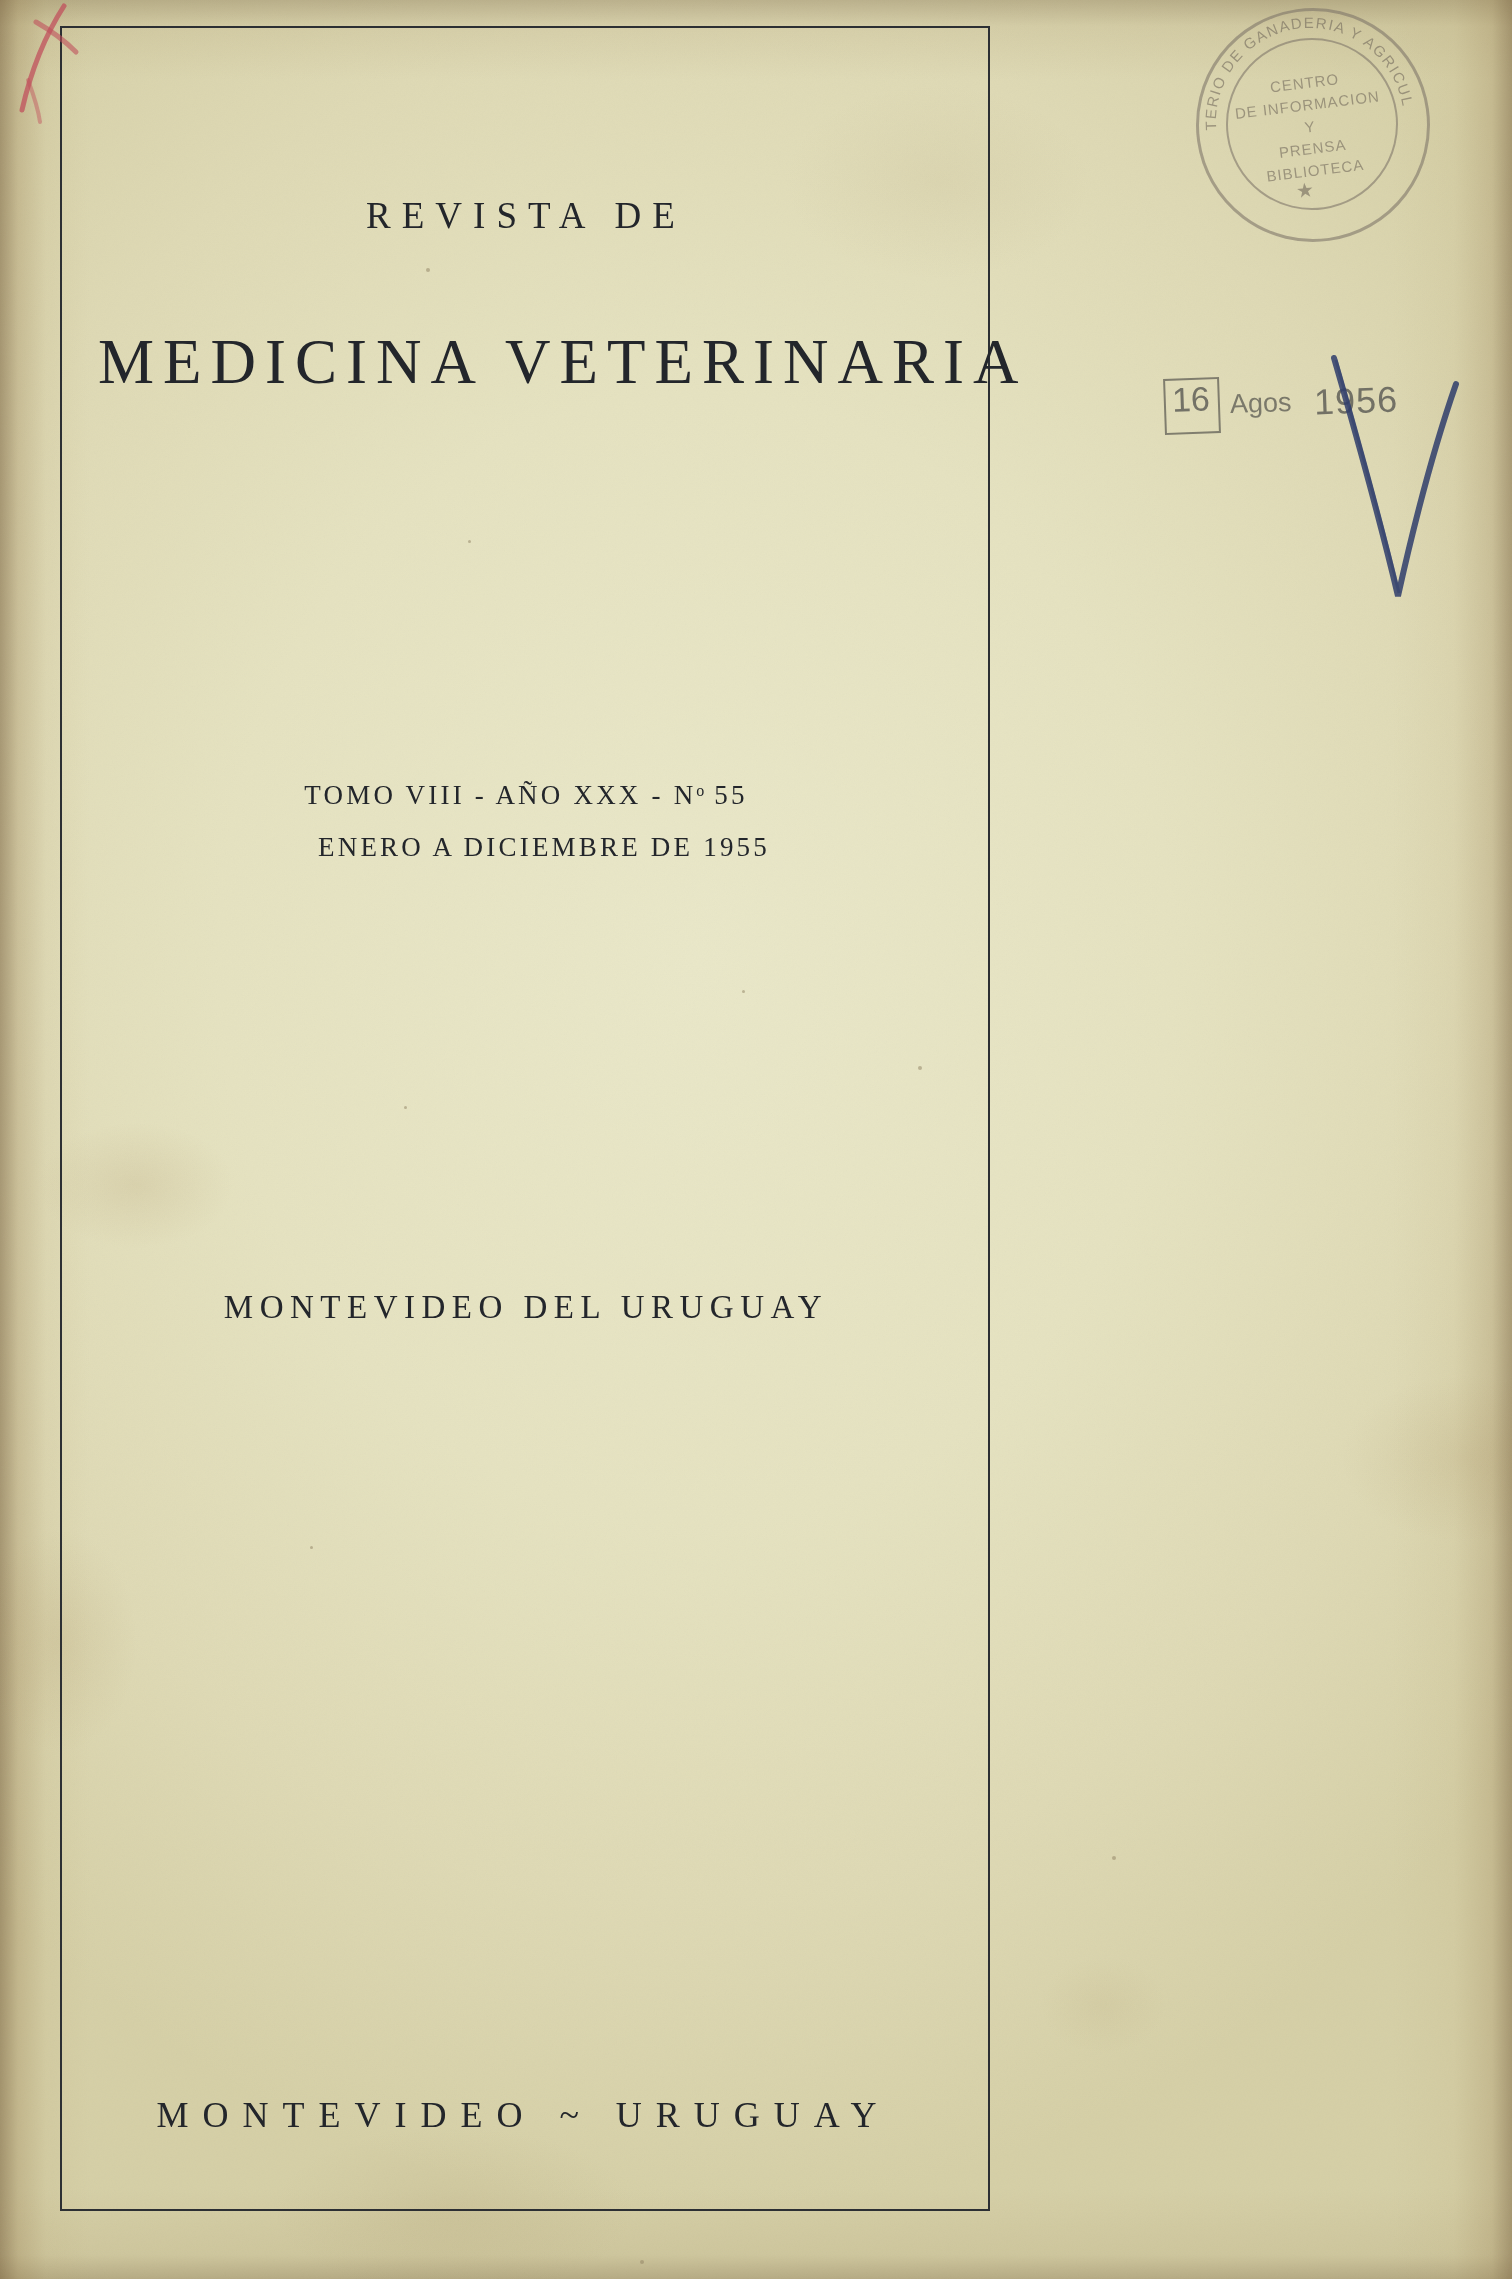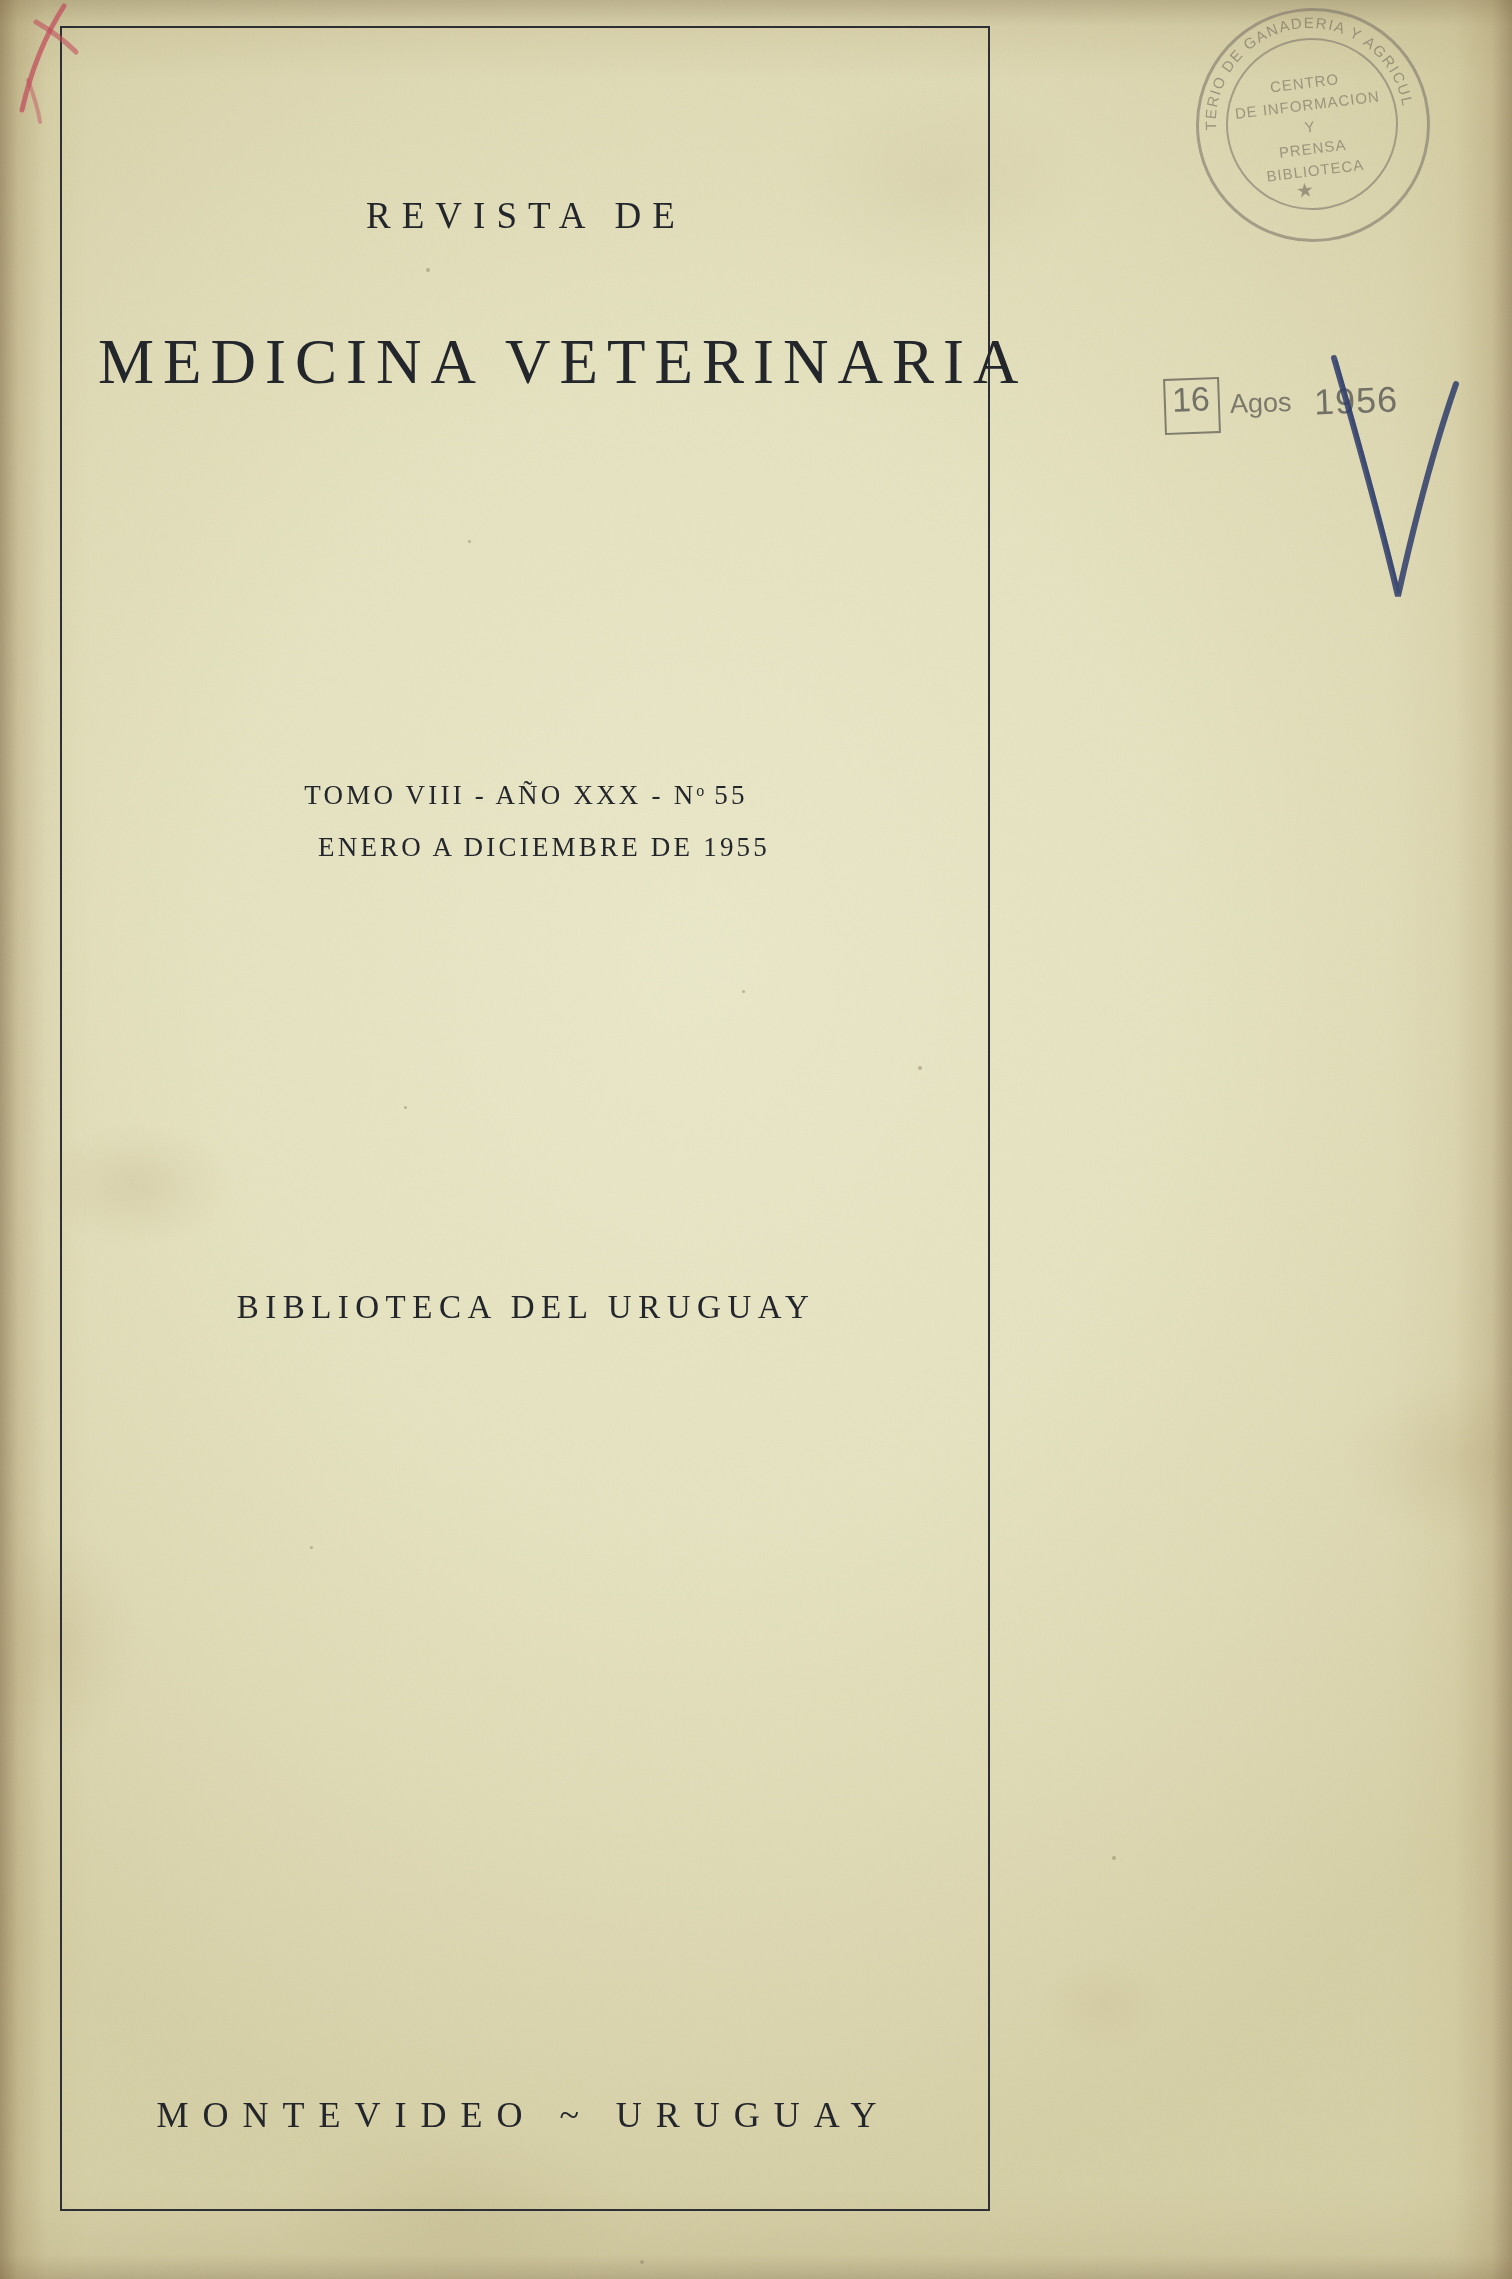--- a/index.html
+++ b/index.html
@@ -302,21 +302,21 @@
   <div class="content">
     <div class="line-revista">REVISTA DE</div>
     <div class="line-title">MEDICINA VETERINARIA</div>
 
     <div class="line-tomo">
       <span>TOMO VIII - AÑO XXX - N</span><sup>o</sup><span> 55</span>
     </div>
 
     <div class="line-dates">ENERO A DICIEMBRE DE 1955</div>
 
-    <div class="line-soc2">BIBLIOTECA DEL URUGUAY</div>
+    <div class="line-soc2">MONTEVIDEO DEL URUGUAY</div>
 
     <div class="line-city">MONTEVIDEO ~ URUGUAY</div>
   </div>
 
   <div class="stamp">
     <div class="stamp-circle-outer"></div>
     <div class="stamp-circle-inner"></div>
     <svg class="stamp-arc-text" viewBox="0 0 228 228">
       <defs>
         <path id="arcpath" d="M 20,114 A 94,94 0 1 1 208,114"></path>

